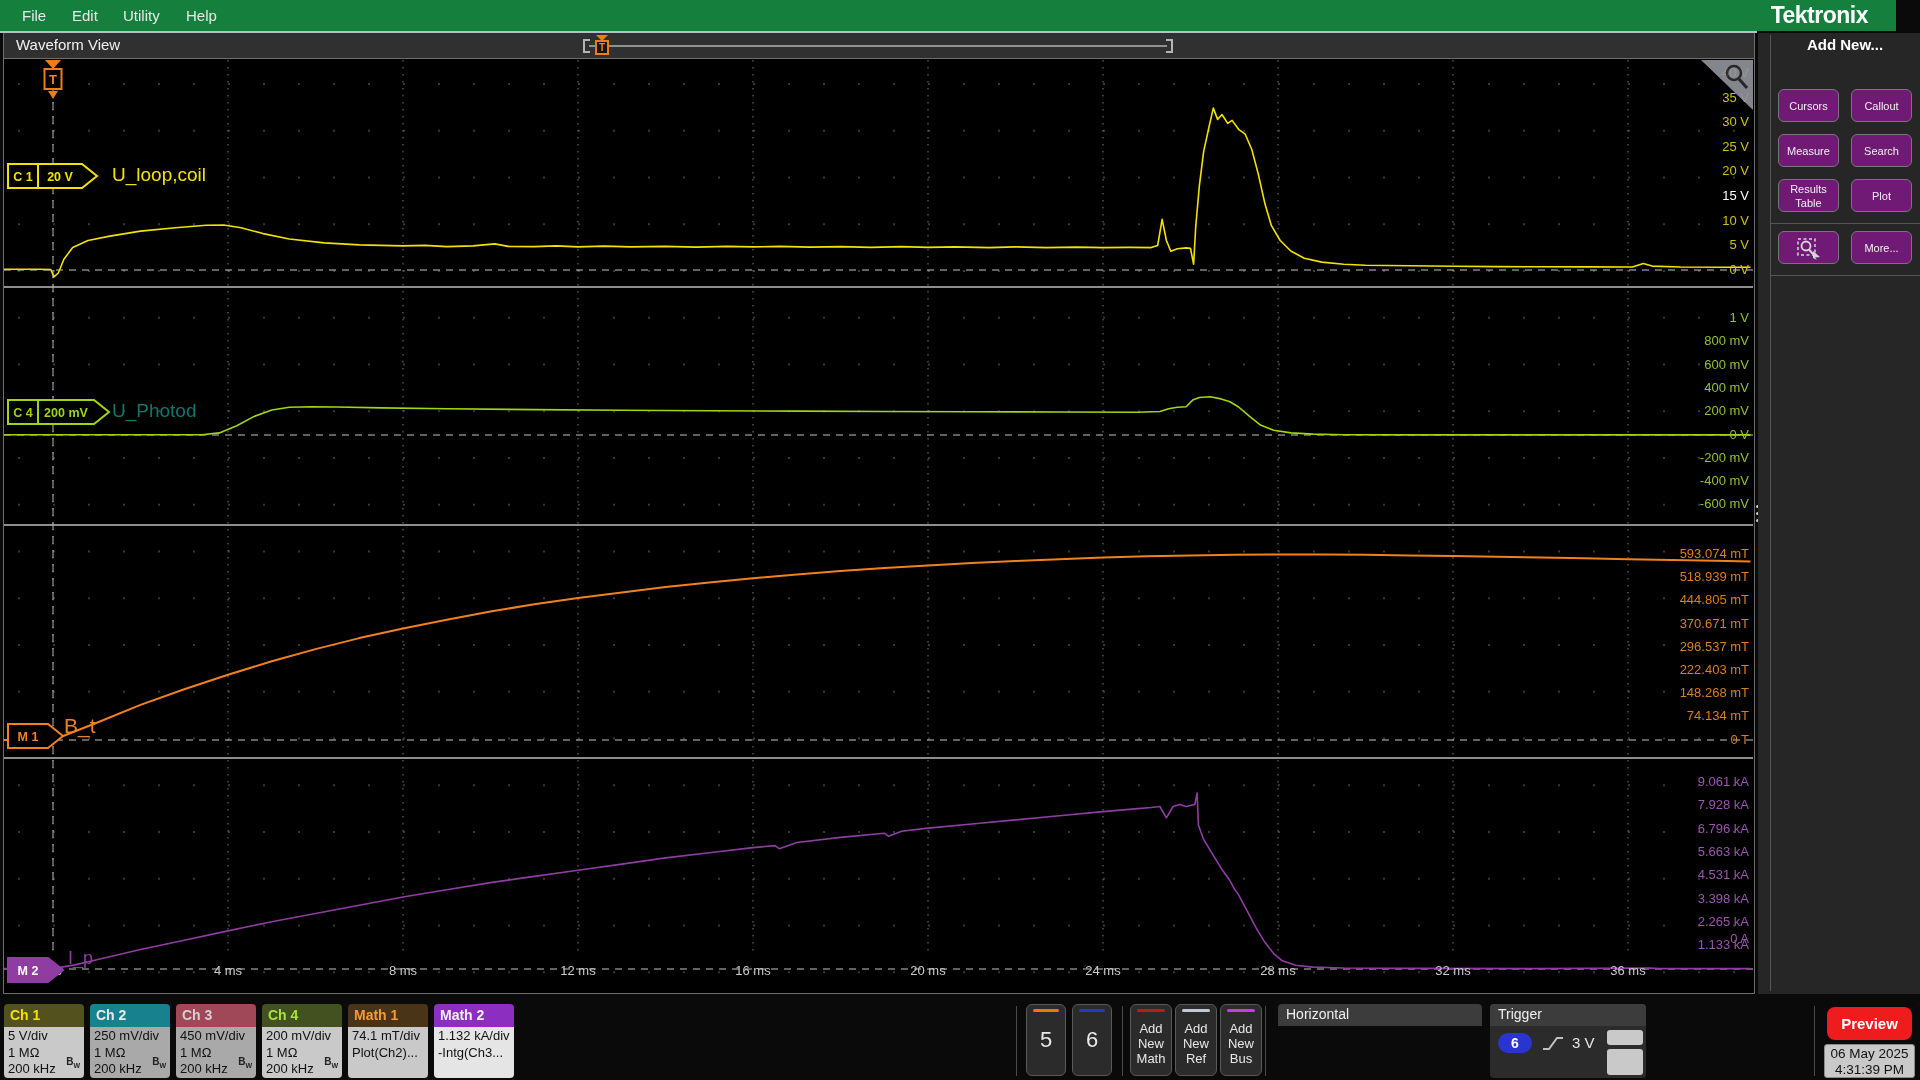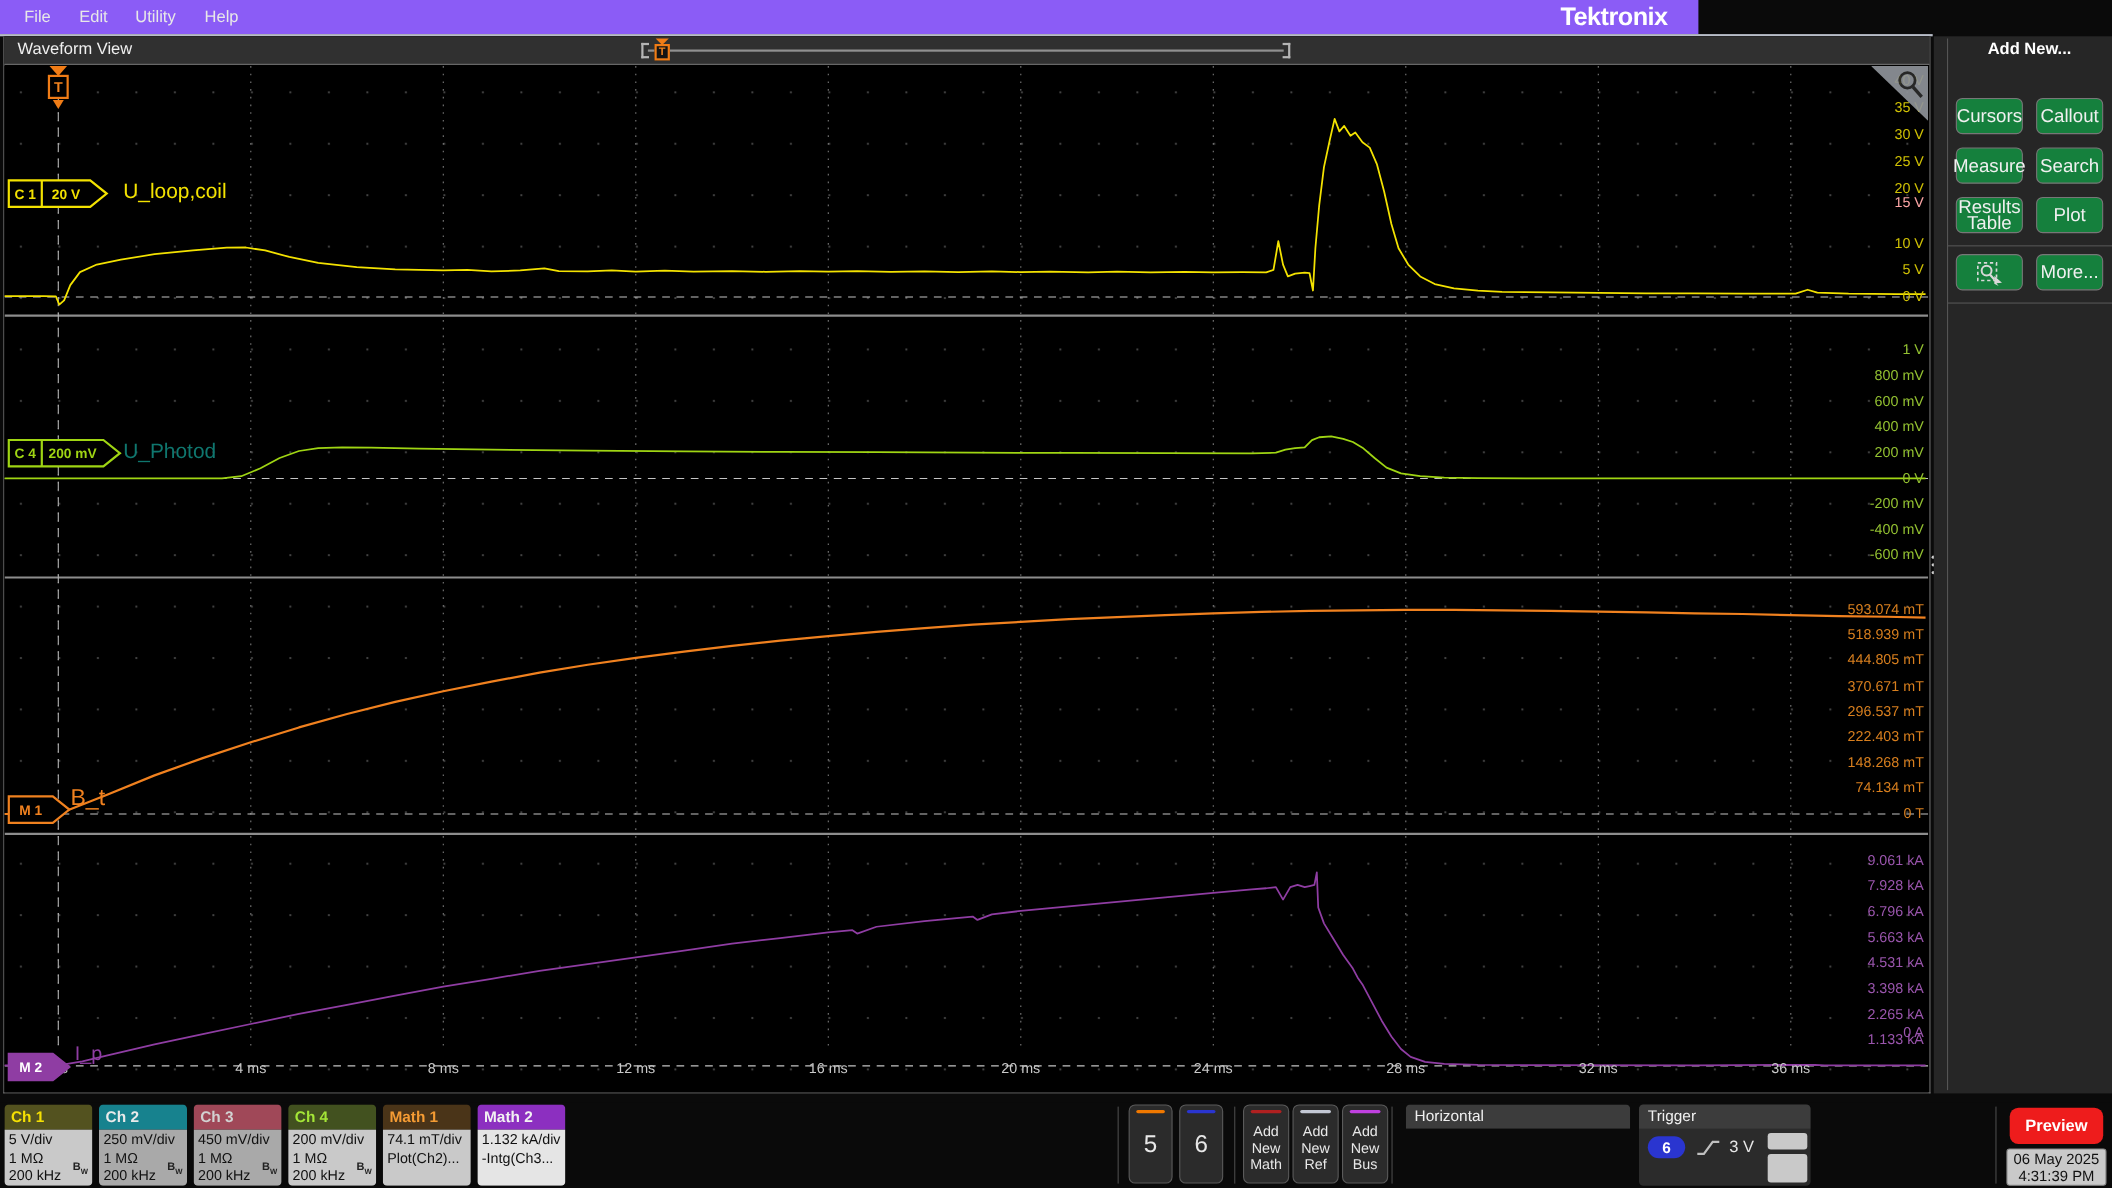--- a/index.html
+++ b/index.html
@@ -1,21 +1,21 @@
 <!DOCTYPE html>
 <html><head>
 <meta charset="utf-8">
 <style>
   * { margin:0; padding:0; box-sizing:border-box; }
   html,body { width:1920px; height:1080px; background:#000; overflow:hidden;
               font-family:"Liberation Sans", sans-serif; }
   #app { position:relative; width:1920px; height:1080px; background:#0a0a0a; }
 
   
-  #menubar { position:absolute; left:0; top:0; width:1544px; height:31px; background:#8b5cf6;padding-left:48px; }
+  #menubar { position:absolute; left:0; top:0; width:1896px; height:31px; background:#15803d;padding-left:48px; }
   .menu-item { position:absolute; top:0; height:31px; line-height:31px; color:#e8e8e8;
                font-size:15px; padding:0 6px; cursor:default; }
   #logo { position:absolute; right:28px; top:2px; color:#fff; font-size:23px; font-weight:700;
           letter-spacing:-0.5px; }
   #panel-top-line { position:absolute; left:0; top:31px; width:1757px; height:2px; background:#b9bec9; }
 
   
   #wfpanel { position:absolute; left:3px; top:33px; width:1752px; height:961px;
              background:#000; border:1px solid #6e6e6e; border-top:none; }
   #wfheader { position:absolute; left:0; top:0; width:100%; height:26px; background:#303030;
@@ -46,22 +46,22 @@
   #corner-zoom { position:absolute; right:0; top:0; width:52px; height:50px;
                  background:#8f9399; clip-path:polygon(0 0,100% 0,100% 100%); opacity:.92; }
   #divider-dots { position:absolute; left:1756px; top:505px; width:4px; height:22px; }
   #divider-dots i { display:block; width:3px; height:3px; border-radius:50%; background:#cfcfcf; margin:0 0 4px 0; }
 
   
   #sidebar { position:absolute; left:1758px; top:33px; width:162px; height:961px; background:#262626; }
   #sidebar .vline { position:absolute; left:12px; top:2px; width:1px; height:956px; background:#555; }
   #sb-head { position:absolute; left:12px; top:3px; width:150px; text-align:center; color:#fff;
              font-size:15px; font-weight:700; }
-  .sb-btn { position:absolute; width:61px; height:33px; background:#15803d; border:1px solid #777;
-            border-radius:6px; color:#f0f0f0; font-size:17px; display:flex; align-items:center;
+  .sb-btn { position:absolute; width:61px; height:33px; background:#701a75; border:1px solid #777;
+            border-radius:6px; color:#f0f0f0; font-size:11px; display:flex; align-items:center;
             justify-content:center; text-align:center; line-height:14px; cursor:pointer; }
   .sb-sep { position:absolute; left:12px; width:150px; height:1px; background:#555; }
 
   
   #bottombar { position:absolute; left:0; top:1002px; width:1920px; height:78px; background:#0a0a0a; }
   .vsep { position:absolute; top:4px; width:1px; height:70px; background:#4a4a4a; }
 
   .chbadge { position:absolute; top:2px; width:80px; height:74px; border-radius:4px; overflow:hidden;
              cursor:pointer; }
   .chbadge .hd { height:23px; font-size:14px; font-weight:700; padding:3px 0 0 6px; }
@@ -166,21 +166,21 @@
             <rect x="40.5" y="9" width="17" height="20" fill="#000" stroke="#f07c16" stroke-width="2"></rect>
             <text x="49" y="24" fill="#f0821e" font-size="13" font-weight="700" text-anchor="middle" font-family="Liberation Sans, sans-serif">T</text>
             <polygon points="44,31 54,31 49,39" fill="#f07c16"></polygon>
           </g>
         </svg>
         <div class="ytick" style="top: 5px; color: rgb(207, 192, 4);">40 V</div>
         <div class="ytick" style="top: 29.6px; color: rgb(207, 192, 4);">35 V</div>
         <div class="ytick" style="top: 54.2px; color: rgb(207, 192, 4);">30 V</div>
         <div class="ytick" style="top: 78.8px; color: rgb(207, 192, 4);">25 V</div>
         <div class="ytick" style="top: 103.4px; color: rgb(207, 192, 4);">20 V</div>
-        <div class="ytick" style="top: 116px; color: #fca5a5;">15 V</div>
+        <div class="ytick" style="top: 128px; color: #ffffff;">15 V</div>
         <div class="ytick" style="top: 152.6px; color: rgb(207, 192, 4);">10 V</div>
         <div class="ytick" style="top: 177.2px; color: rgb(207, 192, 4);">5 V</div>
         <div class="ytick" style="top: 201.8px; color: rgb(207, 192, 4);">0 V</div>
         <div class="ytick" style="top: 250px; color: rgb(147, 193, 49);">1 V</div>
         <div class="ytick" style="top: 273.3px; color: rgb(147, 193, 49);">800 mV</div>
         <div class="ytick" style="top: 296.6px; color: rgb(147, 193, 49);">600 mV</div>
         <div class="ytick" style="top: 319.9px; color: rgb(147, 193, 49);">400 mV</div>
         <div class="ytick" style="top: 343.2px; color: rgb(147, 193, 49);">200 mV</div>
         <div class="ytick" style="top: 366.5px; color: rgb(147, 193, 49);">0 V</div>
         <div class="ytick" style="top: 389.8px; color: rgb(147, 193, 49);">-200 mV</div>

